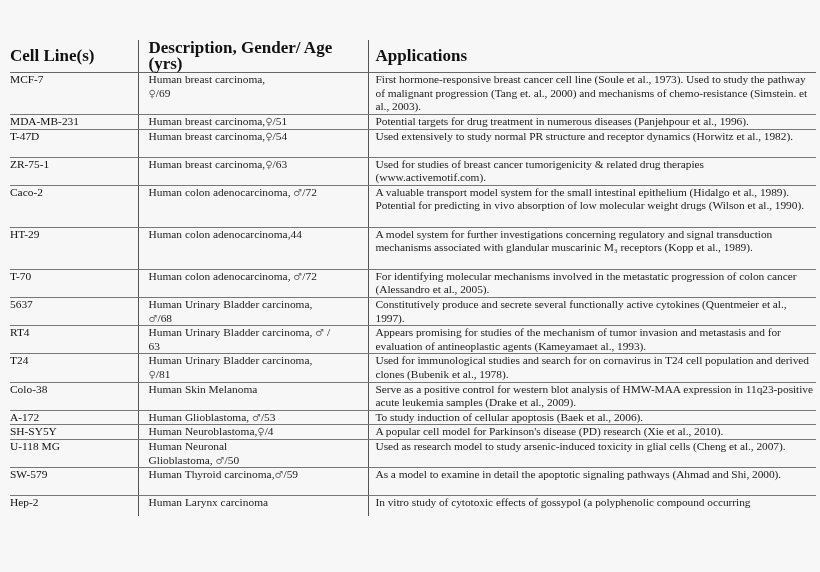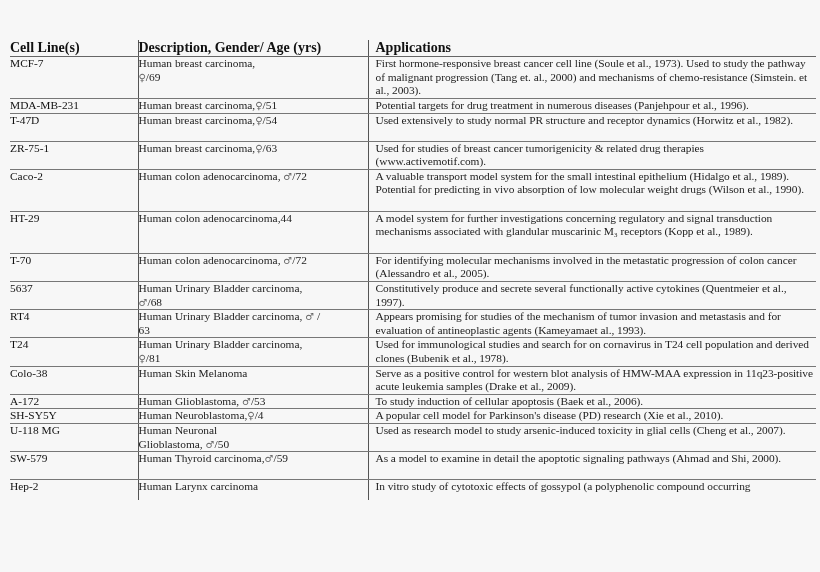--- a/index.html
+++ b/index.html
@@ -8,30 +8,30 @@
     background: #f7f7f7;
     font-family: "Liberation Serif", "DejaVu Serif", serif;
     color: #222;
   }
   .wrap { position: absolute; left: 10px; top: 40px; width: 806px; height: 517px; overflow: hidden; }
   table { border-collapse: collapse; width: 806px; table-layout: fixed; }
   col.c1 { width: 128px; }
   col.c2 { width: 230px; }
   col.c3 { width: 448px; }
   th {
-    font-weight: bold; font-size: 14px; text-align: left;
+    font-weight: bold; font-size: 17px; text-align: left;
     padding: 0 0 0 0; height: 16px; line-height: 16px;
     border-bottom: 1.5px solid #666; color: #111;
   }
   td {
     font-size: 11.4px; line-height: 13.6px; vertical-align: top;
     padding: 0; border-bottom: 1.5px solid #777;
   }
   td.name { font-weight: normal; color: #111; }
-  th.c2, td.c2 { border-left: 1.5px solid #555; }
+  th.c2, td.c2 { padding-left: 10px; border-left: 1.5px solid #555; }
   th.c3, td.c3 { padding-left: 7px; border-left: 1.5px solid #555; }
   td.c3 { letter-spacing: -0.05px; }
   tr.last td { border-bottom: none; }
   .sym { font-family: "DejaVu Sans", sans-serif; font-size: 10px; color: #666; }
 </style>
 </head>
 <body>
 
 <div class="wrap">
   <table>

